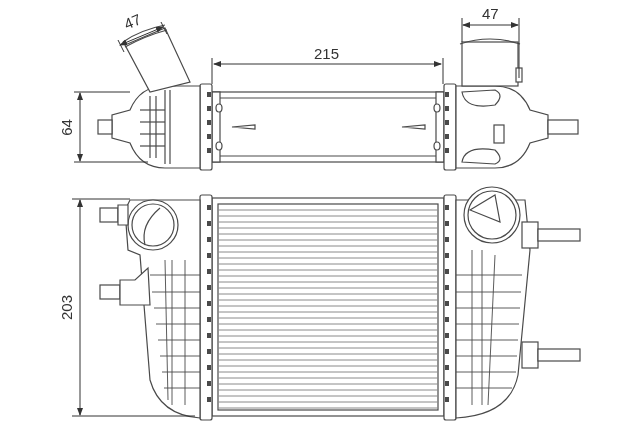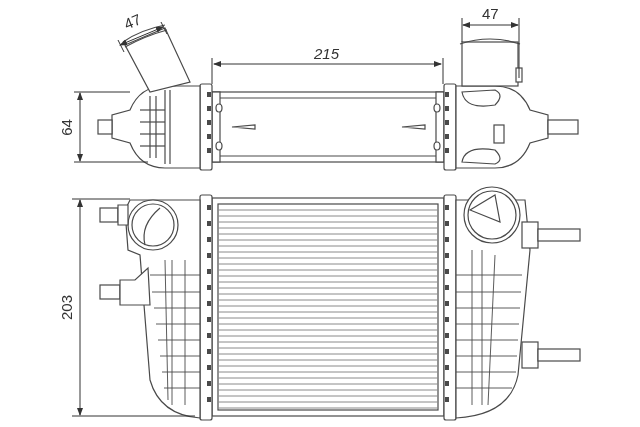--- a/index.html
+++ b/index.html
@@ -228,15 +228,15 @@
     <line x1="74" y1="162" x2="148" y2="162"></line>
 
     <line x1="80" y1="200" x2="80" y2="415" marker-start="url(#arr)" marker-end="url(#arr)"></line>
     <line x1="72" y1="199" x2="130" y2="199"></line>
     <line x1="72" y1="416" x2="195" y2="416"></line>
   </g>
 </svg>
 
 <div class="dim-label dim-rot" style="left:124px; top:14px; transform:rotate(-22deg);">47</div>
 <div class="dim-label" style="left:482px; top:6px;">47</div>
-<div class="dim-label" style="left:314px; top:46px;font-style:italic;">215</div>
+<div class="dim-label" style="left:314px; top:46px;">215</div>
 <div class="dim-label dim-rot" style="left:58px; top:120px; transform:rotate(-90deg);">64</div>
 <div class="dim-label dim-rot" style="left:54px; top:300px; transform:rotate(-90deg);">203</div>
 
 </body></html>

